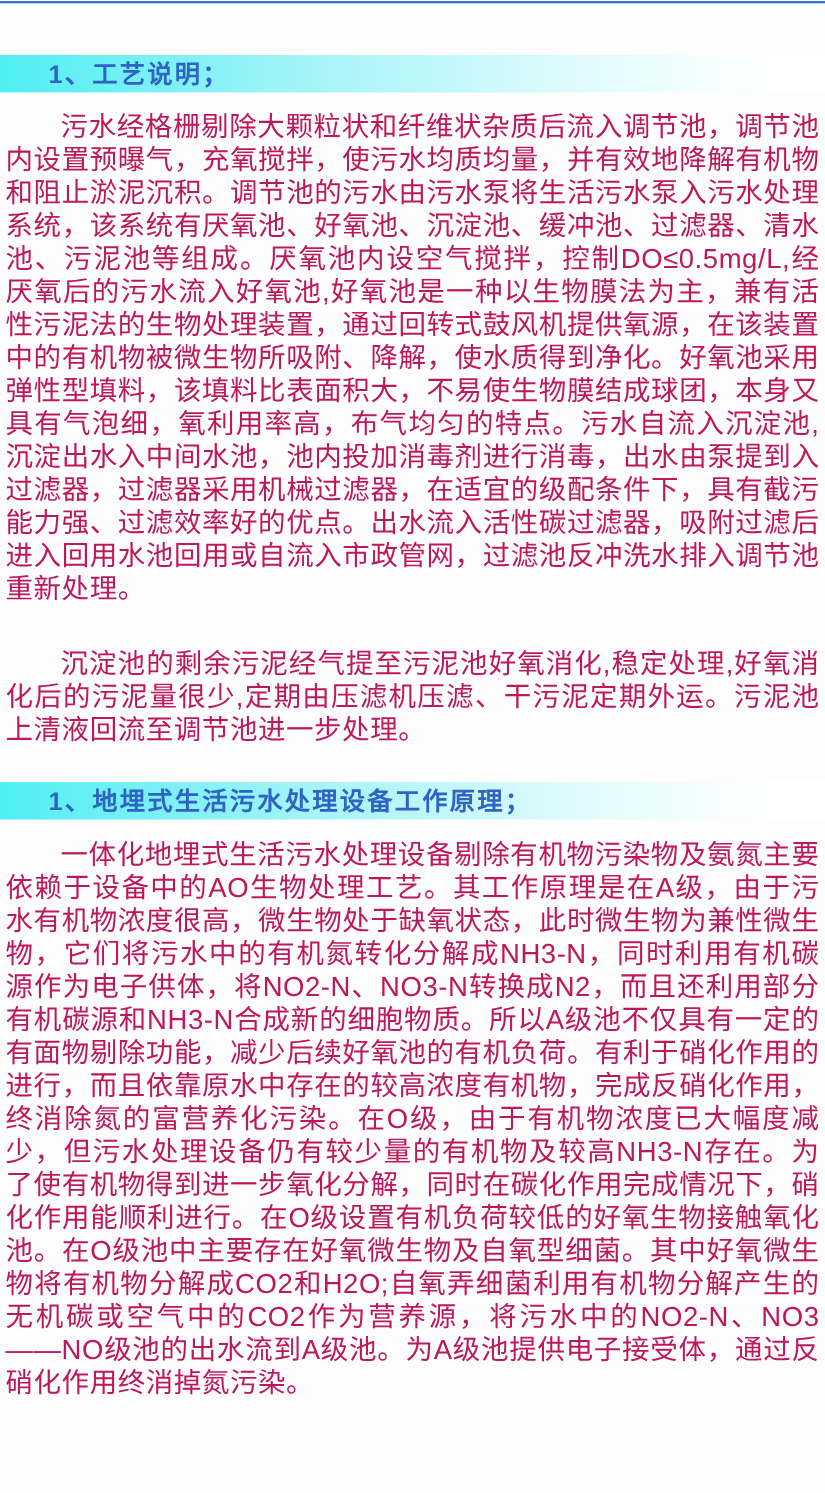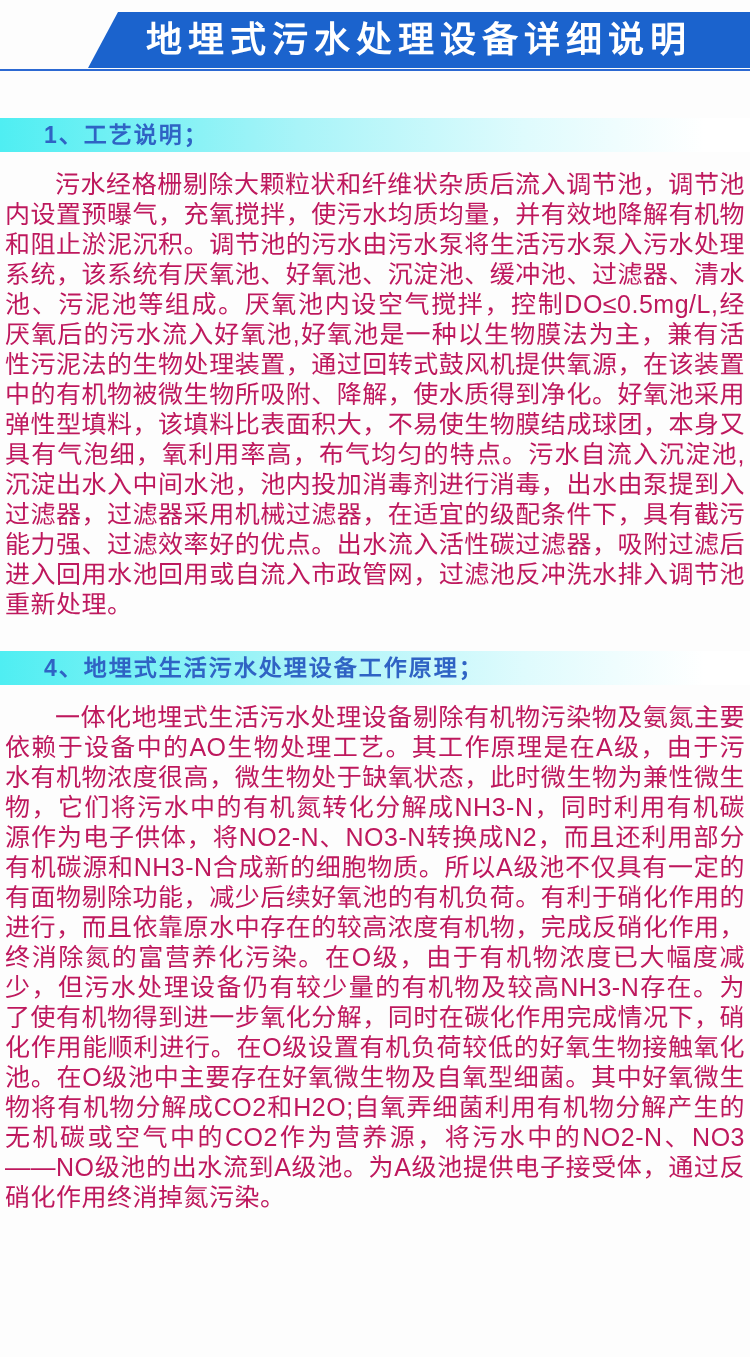--- a/index.html
+++ b/index.html
@@ -77,31 +77,27 @@
   }
   .body-para.follow {
     margin-top: 38px;
   }
 </style>
 </head>
 <body>
 
 <div class="page">
 
-  <header class="banner-row">
-    <div class="banner">
-      <h1 class="banner-title">地埋式污水处理设备详细说明</h1>
-    </div>
-  </header>
 
   <div class="rule"></div>
 
   <section>
     <h2 class="sec-heading sec-1">1、工艺说明；</h2>
     <p class="body-para">污水经格栅剔除大颗粒状和纤维状杂质后流入调节池，调节池内设置预曝气，充氧搅拌，使污水均质均量，并有效地降解有机物和阻止淤泥沉积。调节池的污水由污水泵将生活污水泵入污水处理系统，该系统有厌氧池、好氧池、沉淀池、缓冲池、过滤器、清水池、污泥池等组成。厌氧池内设空气搅拌，控制DO≤0.5mg/L,经厌氧后的污水流入好氧池,好氧池是一种以生物膜法为主，兼有活性污泥法的生物处理装置，通过回转式鼓风机提供氧源，在该装置中的有机物被微生物所吸附、降解，使水质得到净化。好氧池采用弹性型填料，该填料比表面积大，不易使生物膜结成球团，本身又具有气泡细，氧利用率高，布气均匀的特点。污水自流入沉淀池,沉淀出水入中间水池，池内投加消毒剂进行消毒，出水由泵提到入过滤器，过滤器采用机械过滤器，在适宜的级配条件下，具有截污能力强、过滤效率好的优点。出水流入活性碳过滤器，吸附过滤后进入回用水池回用或自流入市政管网，过滤池反冲洗水排入调节池重新处理。</p>
+    <p class="body-para follow">沉淀池的剩余污泥经气提至污泥池好氧消化,稳定处理,好氧消化后的污泥量很少,定期由压滤机压滤、干污泥定期外运。污泥池上清液回流至调节池进一步处理。</p>
   </section>
 
   <section>
-    <h2 class="sec-heading sec-2">4、地埋式生活污水处理设备工作原理；</h2>
+    <h2 class="sec-heading sec-2">1、地埋式生活污水处理设备工作原理；</h2>
     <p class="body-para">一体化地埋式生活污水处理设备剔除有机物污染物及氨氮主要依赖于设备中的AO生物处理工艺。其工作原理是在A级，由于污水有机物浓度很高，微生物处于缺氧状态，此时微生物为兼性微生物，它们将污水中的有机氮转化分解成NH3-N，同时利用有机碳源作为电子供体，将NO2-N、NO3-N转换成N2，而且还利用部分有机碳源和NH3-N合成新的细胞物质。所以A级池不仅具有一定的有面物剔除功能，减少后续好氧池的有机负荷。有利于硝化作用的进行，而且依靠原水中存在的较高浓度有机物，完成反硝化作用，终消除氮的富营养化污染。在O级，由于有机物浓度已大幅度减少，但污水处理设备仍有较少量的有机物及较高NH3-N存在。为了使有机物得到进一步氧化分解，同时在碳化作用完成情况下，硝化作用能顺利进行。在O级设置有机负荷较低的好氧生物接触氧化池。在O级池中主要存在好氧微生物及自氧型细菌。其中好氧微生物将有机物分解成CO2和H2O;自氧弄细菌利用有机物分解产生的无机碳或空气中的CO2作为营养源，将污水中的NO2-N、NO3——NO级池的出水流到A级池。为A级池提供电子接受体，通过反硝化作用终消掉氮污染。</p>
   </section>
 
 </div>
 
 </body></html>

